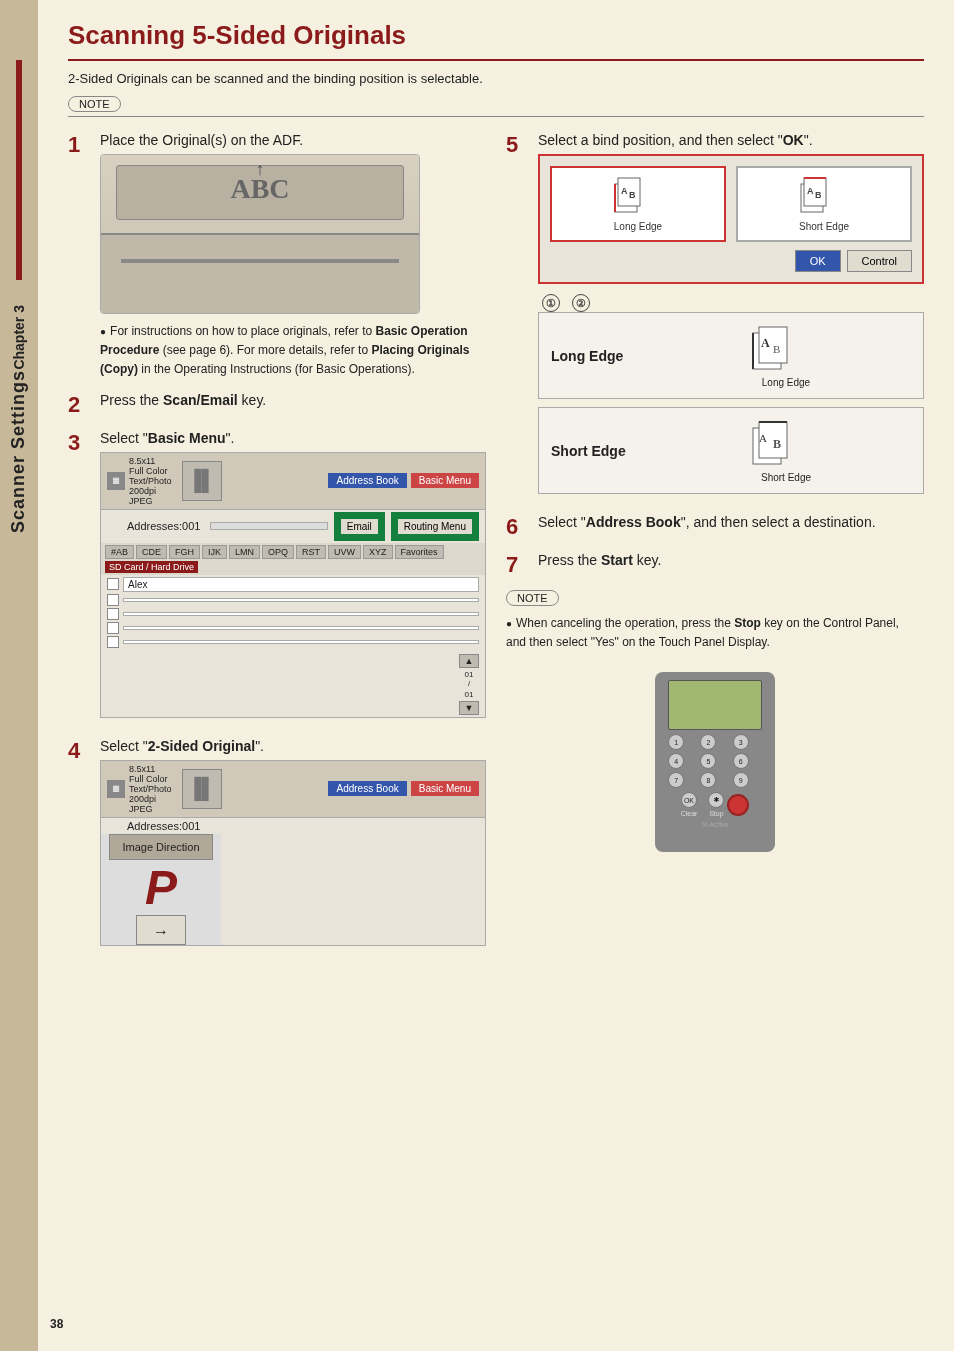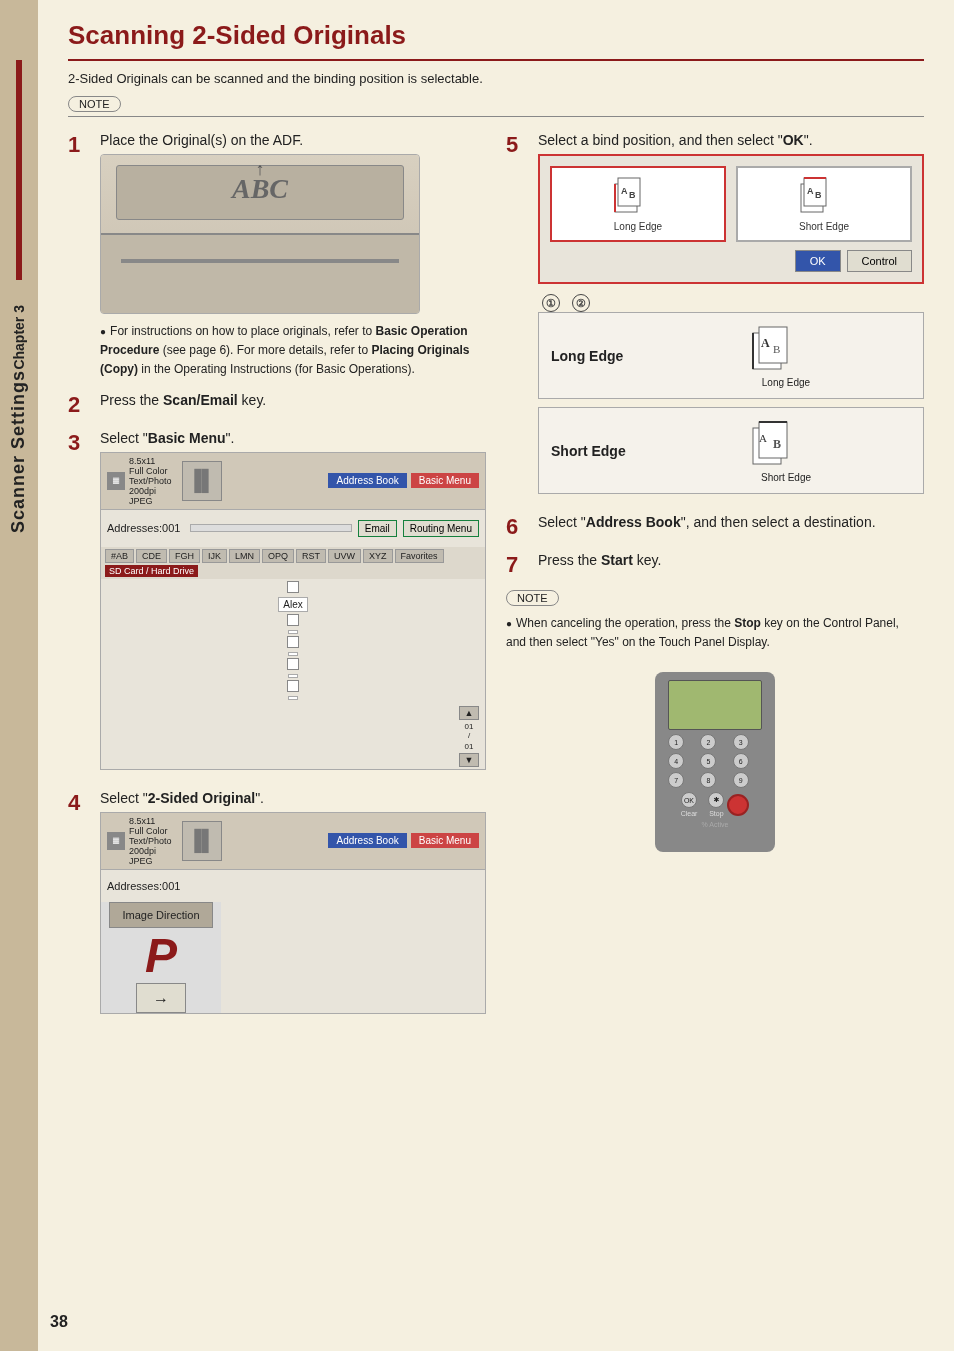--- a/index.html
+++ b/index.html
@@ -59,21 +59,21 @@
     .main {
       margin-left: 38px;
       padding: 20px 30px;
     }
 
     
     .page-number {
       position: absolute;
       bottom: 20px;
       left: 50px;
-      font-size: 16px;
+      font-size: 12px;
       font-weight: bold;
     }
 
     
     .page-title {
       font-size: 26px;
       font-weight: bold;
       color: #8B1A1A;
       border-bottom: 2px solid #8B1A1A;
       padding-bottom: 8px;
@@ -211,26 +211,27 @@
       font-size: 10px;
       border: none;
       cursor: pointer;
     }
     .scanner-btn.active {
       background: #cc4444;
     }
     .address-row {
       display: flex;
       align-items: center;
-      padding: 10px 6px;
+      padding: 2px 6px;
       gap: 6px;
+      margin-left: 20px;
     }
     .email-btn {
       background: #e0ddd0;
-      border: 1px solid #15803d;
+      border: 7px solid #15803d;
       padding: 2px 6px;
       font-size: 10px;
     }
     .tab-row {
       display: flex;
       padding: 2px 4px;
       gap: 2px;
       flex-wrap: wrap;
       background: #ddd8cc;
     }
@@ -247,21 +248,20 @@
       font-size: 9px;
     }
     .contact-rows {
       padding: 2px 6px;
     }
     .contact-row {
       display: flex;
       align-items: center;
       margin-bottom: 2px;
       gap: 4px;
-      flex-direction: column;
     }
     .contact-check {
       width: 12px;
       height: 12px;
       border: 1px solid #888;
       background: white;
     }
     .contact-name {
       font-size: 10px;
       background: white;
@@ -497,21 +497,21 @@
   <div class="sidebar-accent"></div>
   <div class="sidebar-text-container">
     <span class="sidebar-text-chapter">Chapter 3</span>
     <span class="sidebar-text">Scanner Settings</span>
   </div>
 </div>
 
 <div class="main">
 
   
-  <h1 class="page-title">Scanning 2-Sided Originals</h1>
+  <h1 class="page-title">Scanning 5-Sided Originals</h1>
 
   
   <p class="subtitle-text">2-Sided Originals can be scanned and the binding position is selectable.</p>
 
   
   <div class="note-box">
     <span>NOTE</span>
   </div>
 
   <hr class="divider">
@@ -520,21 +520,21 @@
   <div class="two-col">
 
     <div class="col-left">
 
       <div class="step">
         <span class="step-num">1</span>
         <div class="step-content">
           <p class="step-label">Place the Original(s) on the ADF.</p>
 
           <div class="adf-illustration">
-            <div style="position:absolute;top:0;left:0;right:0;bottom:0;background:linear-gradient(to bottom, #d8d0c0 0%, #c8bfaf 100%);font-style:italic;">
+            <div style="position:absolute;top:0;left:0;right:0;bottom:0;background:linear-gradient(to bottom, #d8d0c0 0%, #c8bfaf 100%);">
 
               <div style="position:absolute;bottom:0;left:0;right:0;height:80px;background:#c0b8a8;border-top:2px solid #888;"></div>
 
               <div style="position:absolute;top:10px;left:15px;right:15px;height:55px;background:#b8b0a0;border:1px solid #888;border-radius:3px;"></div>
 
               <div style="position:absolute;top:18px;left:50%;transform:translateX(-50%);font-size:28px;font-weight:bold;color:#666;font-family:serif;">ABC</div>
 
               <div style="position:absolute;top:4px;left:50%;transform:translateX(-50%);font-size:18px;color:#555;">↑</div>
 
               <div style="position:absolute;bottom:50px;left:20px;right:20px;height:4px;background:#888;"></div>

